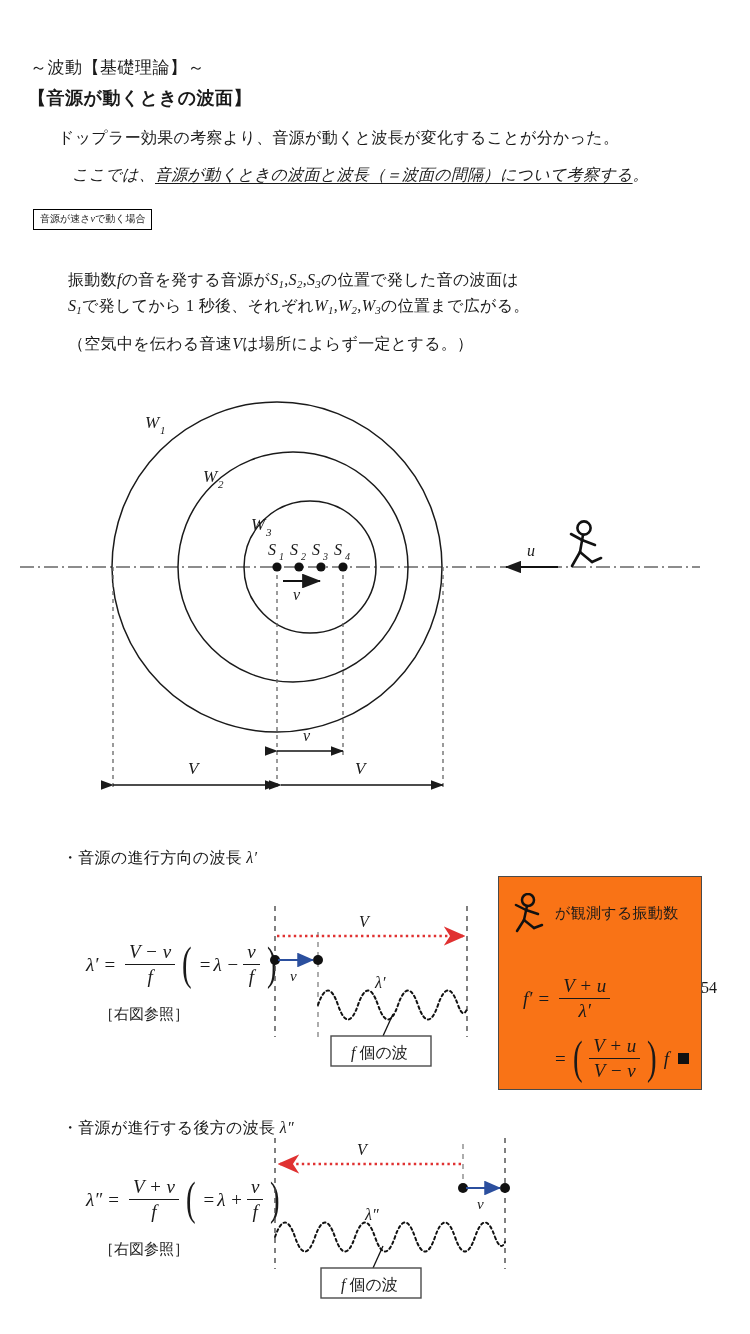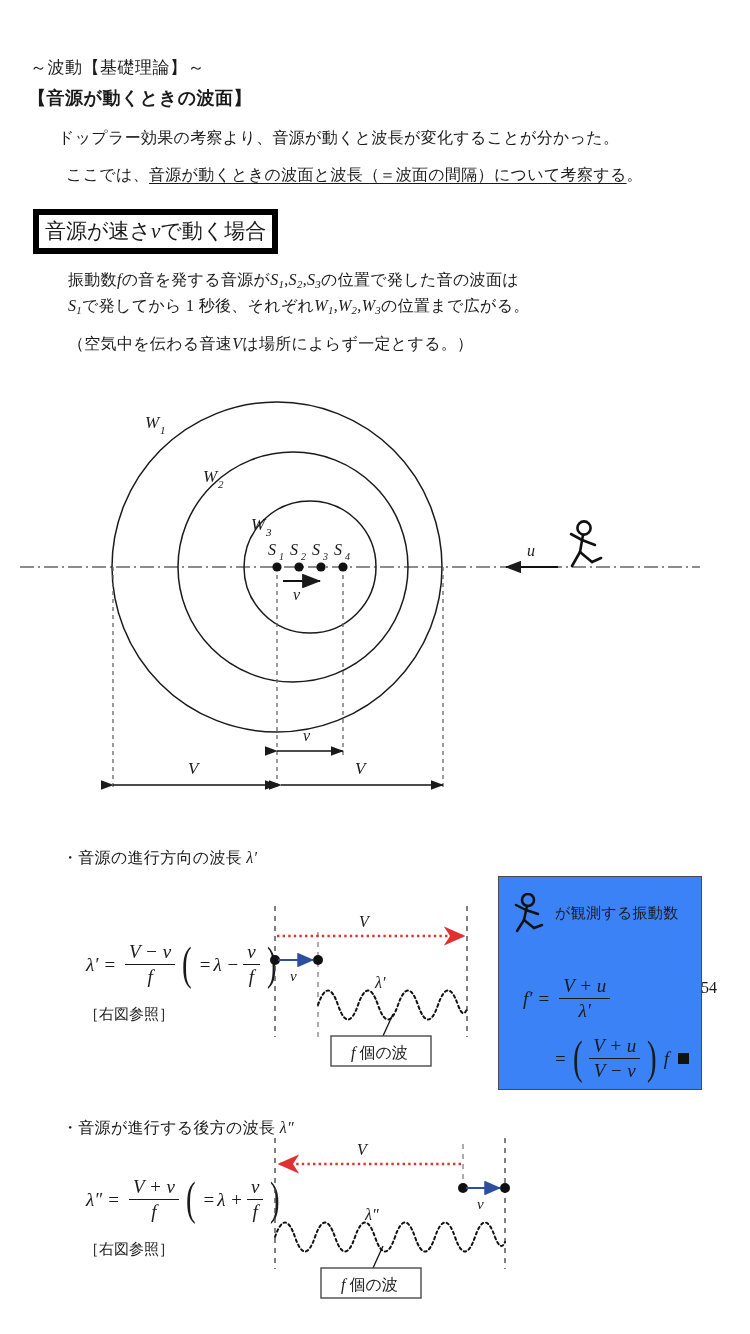--- a/index.html
+++ b/index.html
@@ -19,67 +19,67 @@
     font-size:17px; letter-spacing:0.5px;
   }
   .hdr-main {
     position:absolute; left:28px; top:86px;
     font-size:18px; font-weight:bold; letter-spacing:0.5px;
   }
   .para {
     position:absolute; font-size:16px; letter-spacing:0.3px;
   }
   .p1 { left:58px; top:128px; }
-  .p2 { left:66px; top:165px; }
+  .p2 { left:72px; top:165px;font-style:italic; }
   .p2 .uline { text-decoration:underline; text-underline-offset:3px; }
 
   .case-box {
     position:absolute; left:33px; top:209px;
-    border:6px solid #000000; padding:2px 6px 3px 6px;
-    font-size:21px; line-height:1.35;
+    border:1px solid #000000; padding:2px 6px 3px 6px;
+    font-size:10px; line-height:1.35;
   }
 
   .p3 { left:68px; top:270px; }
   .p4 { left:68px; top:296px; }
   .p5 { left:68px; top:334px; }
 
   i.mv { font-family:"Liberation Serif", serif; font-style:italic; }
   .sub { font-size:0.68em; vertical-align:-0.28em; font-style:italic; }
 
   
   .figure-wrap { position:absolute; left:0; top:378px; width:750px; height:460px; }
   .figure-wrap svg { display:block; }
 
   
   .sec-title { position:absolute; font-size:16px; letter-spacing:0.3px; }
   .sec1-title { left:62px; top:848px; }
   .sec2-title { left:62px; top:1118px; }
 
-  .ref-note { position:absolute; font-size:15px; }
+  .ref-note { position:absolute; font-size:15px;margin-left:15px; }
   .ref1 { left:84px; top:1005px; }
   .ref2 { left:84px; top:1240px; }
 
   
   .math { font-family:"Liberation Serif", serif; font-style:italic; font-size:19px;
           display:inline-flex; align-items:center; white-space:nowrap; }
   .frac { display:inline-flex; flex-direction:column; align-items:center;
           vertical-align:middle; margin:16px 4px; }
   .frac > .num { padding:0 4px 1px 4px; border-bottom:1.1px solid #1a1a1a; }
   .frac > .den { padding:1px 4px 0 4px; }
   .paren { font-size:2.45em; font-style:normal; font-weight:300;
            line-height:0.62; transform:scaleX(0.62); display:inline-block; }
   .eq-block { position:absolute; }
   .eq1 { left:86px; top:925px; }
   .eq2 { left:86px; top:1160px; }
 
   .boxed-formula {
     position:absolute; left:498px; top:876px;
     width:202px; height:212px;
     border:1.4px solid #4a4a4a;
-    background:#3b82f6;
+    background:#f97316;
   }
   .bf-row1 { position:absolute; left:14px; top:16px; display:flex; align-items:center; }
   .bf-label { font-size:15px; margin-left:8px; letter-spacing:0.3px; }
   .bf-eq1 { position:absolute; left:24px; top:82px; }
   .bf-eq2 { position:absolute; left:56px; top:142px; }
   .qed { display:inline-block; width:11px; height:11px; background:#111;
          margin-left:9px; vertical-align:0.02em; }
 
   .page-num { position:absolute; right:33px; bottom:33px; font-size:16px; }
 </style>

